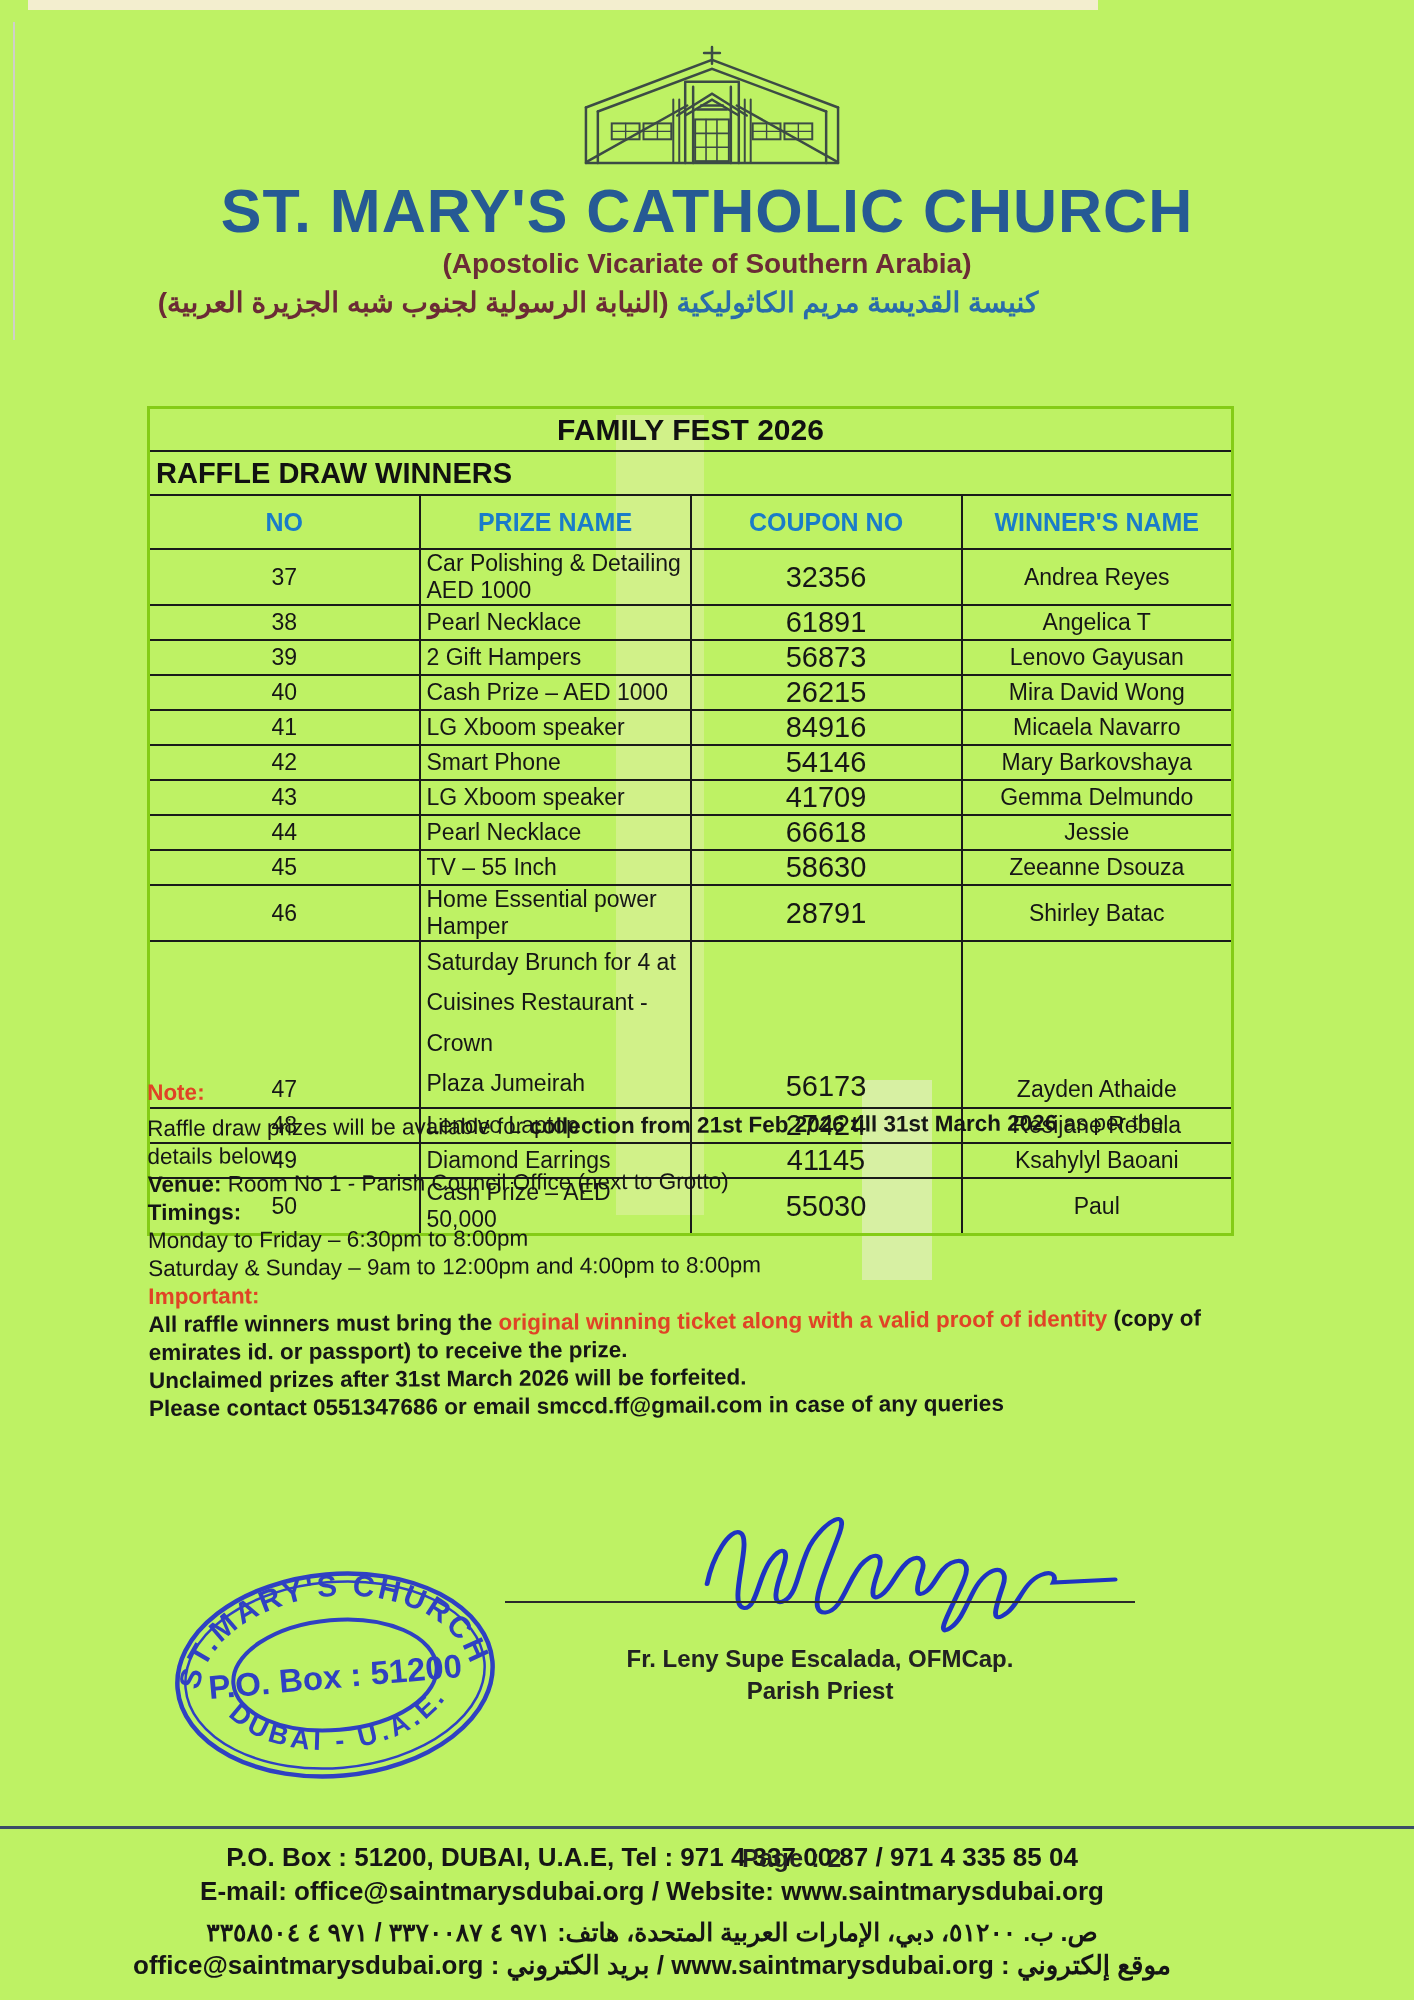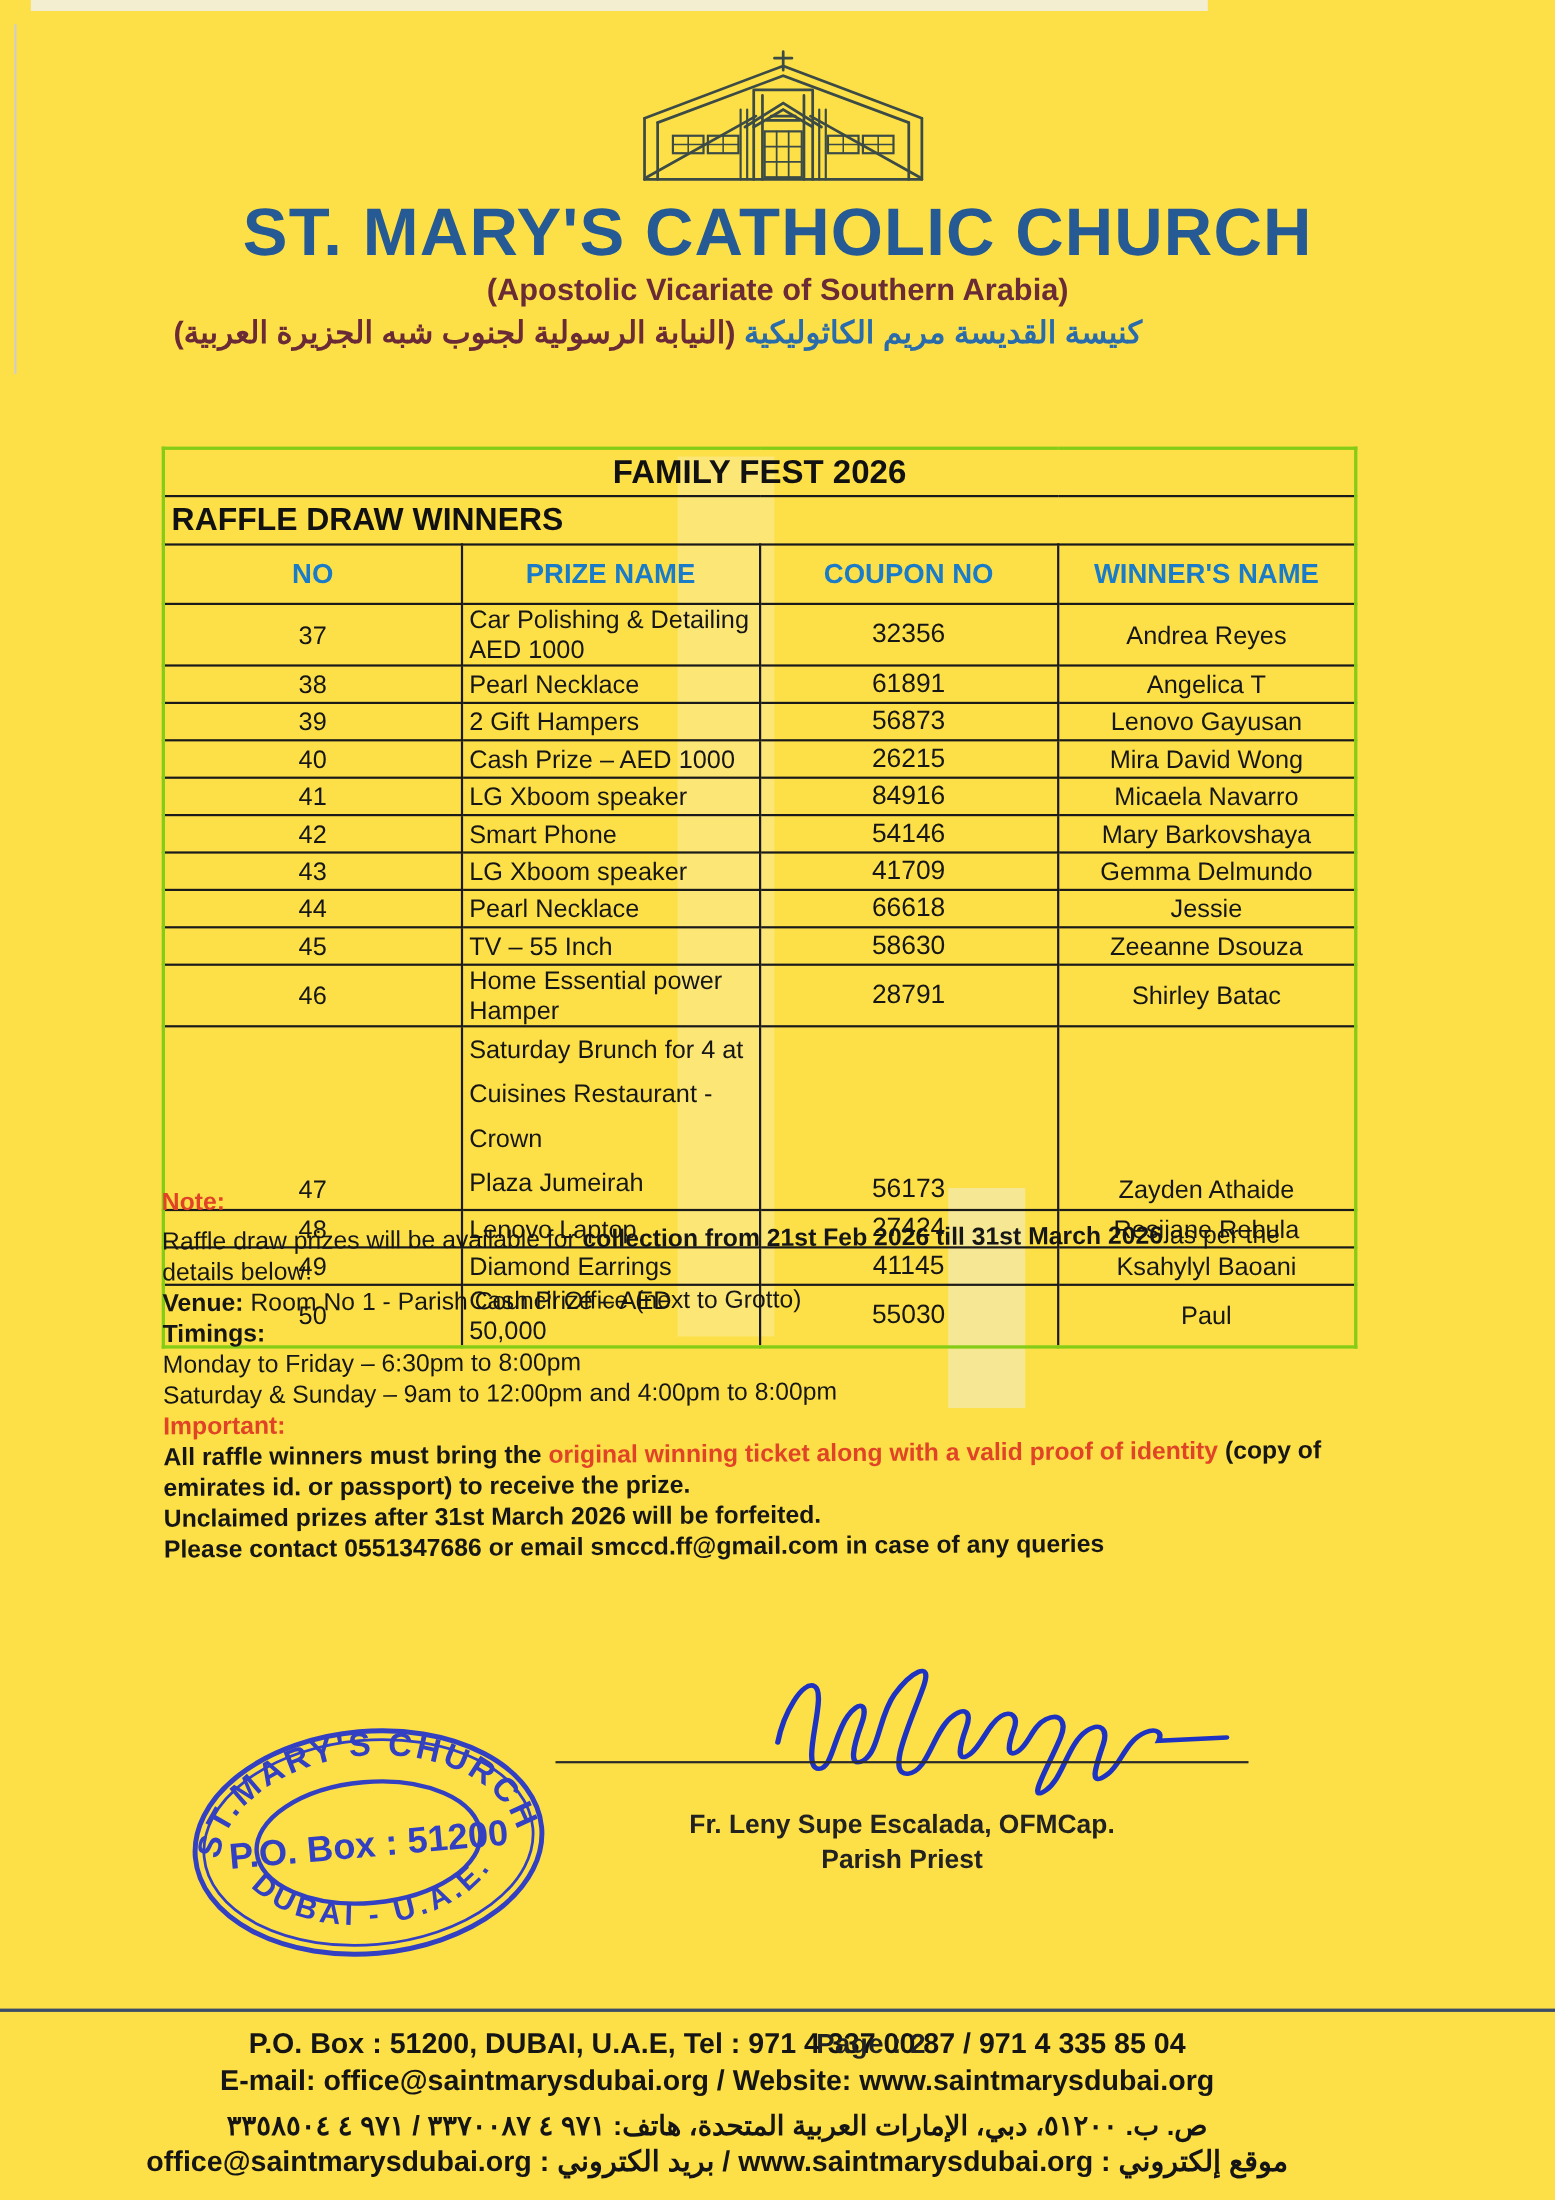--- a/index.html
+++ b/index.html
@@ -1,16 +1,16 @@
 <!DOCTYPE html>
 <html><head>
 <meta charset="utf-8">
 <style>
   html,body{margin:0;padding:0;background:#e8e8e8;}
-  .page{position:relative;width:1414px;height:2000px;background:#fde047;overflow:hidden;
+  .page{position:relative;width:1414px;height:2000px;background:#bef264;overflow:hidden;
         font-family:"Liberation Sans", sans-serif;color:#161616;}
   .abs{position:absolute;}
   
   .artifact{position:absolute;pointer-events:none;}
   .top-strip{left:28px;top:0;width:1070px;height:10px;background:#f3eecf;}
   .left-line{left:13px;top:22px;width:2px;height:318px;background:#cfcfc9;}
   .mid-streak{left:616px;top:415px;width:88px;height:800px;background:rgba(246,240,205,.35);}
   .note-streak{left:862px;top:1080px;width:70px;height:200px;background:rgba(240,238,225,.5);}
 
   
@@ -26,21 +26,21 @@
   table.raffle{position:absolute;left:147px;top:406px;width:1087px;border-collapse:collapse;
                table-layout:fixed;background:transparent;}
   table.raffle td,table.raffle th{border:2px solid #1a1a1a;padding:0 6px;overflow:hidden;}
   table.raffle{border:3px solid #84cc16;}
   .t-title{height:41px;text-align:center;font-size:30px;font-weight:700;color:#111;}
   .t-sub{height:42px;text-align:left;font-size:29px;font-weight:700;color:#111;}
   .t-head th{height:52px;font-size:25px;font-weight:700;color:#1a7cc9;text-align:center;}
   .t-head th.prize{text-align:center;}
   td.no{width:68px;text-align:center;font-size:23px;height:32px;}
   td.prize{width:603px;text-align:left;font-size:23px;}
-  td.coupon{width:169px;text-align:center;font-size:24px;border-radius:27px;}
+  td.coupon{width:169px;text-align:center;font-size:29px;border-radius:27px;}
   td.winner{width:231px;text-align:center;font-size:23px;}
   tr.tall td{height:92px;vertical-align:bottom;padding-bottom:4px;}
   tr.tall td.prize{line-height:1.75;}
 
   
   .note-block{left:147px;top:1079px;width:1110px;font-size:22.5px;line-height:28px;
               transform:rotate(-0.35deg);transform-origin:left top;}
   .note-line{white-space:nowrap;}
   .note-line.gap{margin-top:8px;}
   .seg-b{font-weight:700;}

